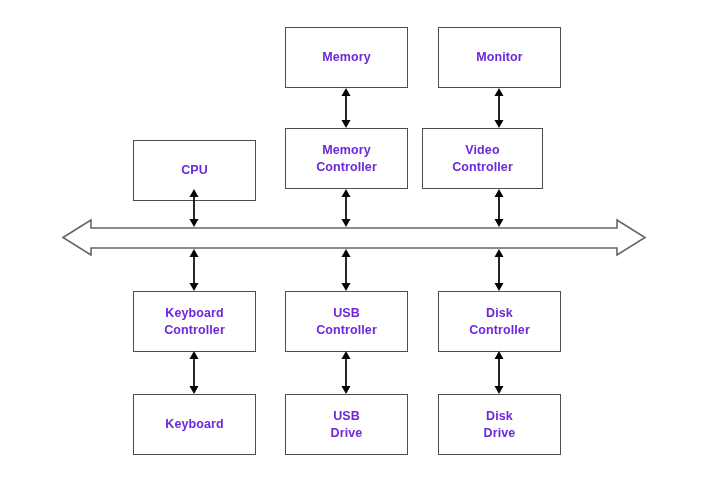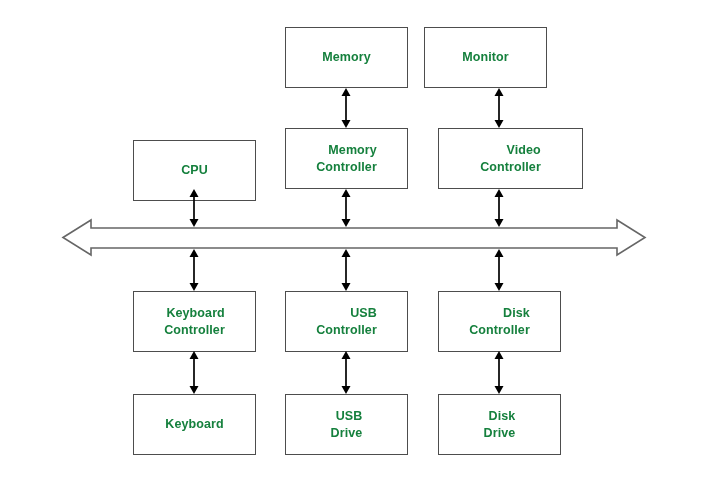--- a/index.html
+++ b/index.html
@@ -26,50 +26,49 @@
     background: #ffffff;
     display: flex;
     align-items: center;
     justify-content: center;
     text-align: center;
   }
   .node-label {
     font-family: "Liberation Sans", sans-serif;
     font-size: 12.5px;
     font-weight: bold;
-    color: #15803d;
+    color: #6d28d9;
     line-height: 1.3;
     letter-spacing: 0.1px;
     white-space: pre-line;
-    text-align: right;
   }
   .connector {
     position: absolute;
   }
   svg { display: block; overflow: visible; }
 </style>
 </head>
 <body>
 
 <div id="canvas">
 
   <div class="node" style="left: 285px; top: 27px; width: 123px; height: 61px; border-color: rgb(77, 77, 77); background: rgb(255, 255, 255);">
     <span class="node-label">Memory</span>
   </div>
-  <div class="node" style="left: 424px; top: 27px; width: 123px; height: 61px; border-color: rgb(77, 77, 77); background: rgb(255, 255, 255);">
+  <div class="node" style="left: 438px; top: 27px; width: 123px; height: 61px; border-color: rgb(77, 77, 77); background: rgb(255, 255, 255);">
     <span class="node-label">Monitor</span>
   </div>
   <div class="node" style="left: 133px; top: 140px; width: 123px; height: 61px; border-color: rgb(77, 77, 77); background: rgb(255, 255, 255);">
     <span class="node-label">CPU</span>
   </div>
   <div class="node" style="left: 285px; top: 128px; width: 123px; height: 61px; border-color: rgb(77, 77, 77); background: rgb(255, 255, 255);">
     <span class="node-label">Memory
 Controller</span>
   </div>
-  <div class="node" style="left: 438px; top: 128px; width: 145px; height: 61px; border-color: rgb(77, 77, 77); background: rgb(255, 255, 255);">
+  <div class="node" style="left: 422px; top: 128px; width: 121px; height: 61px; border-color: rgb(77, 77, 77); background: rgb(255, 255, 255);">
     <span class="node-label">Video
 Controller</span>
   </div>
   <div class="node" style="left: 133px; top: 291px; width: 123px; height: 61px; border-color: rgb(77, 77, 77); background: rgb(255, 255, 255);">
     <span class="node-label">Keyboard
 Controller</span>
   </div>
   <div class="node" style="left: 285px; top: 291px; width: 123px; height: 61px; border-color: rgb(77, 77, 77); background: rgb(255, 255, 255);">
     <span class="node-label">USB
 Controller</span>

